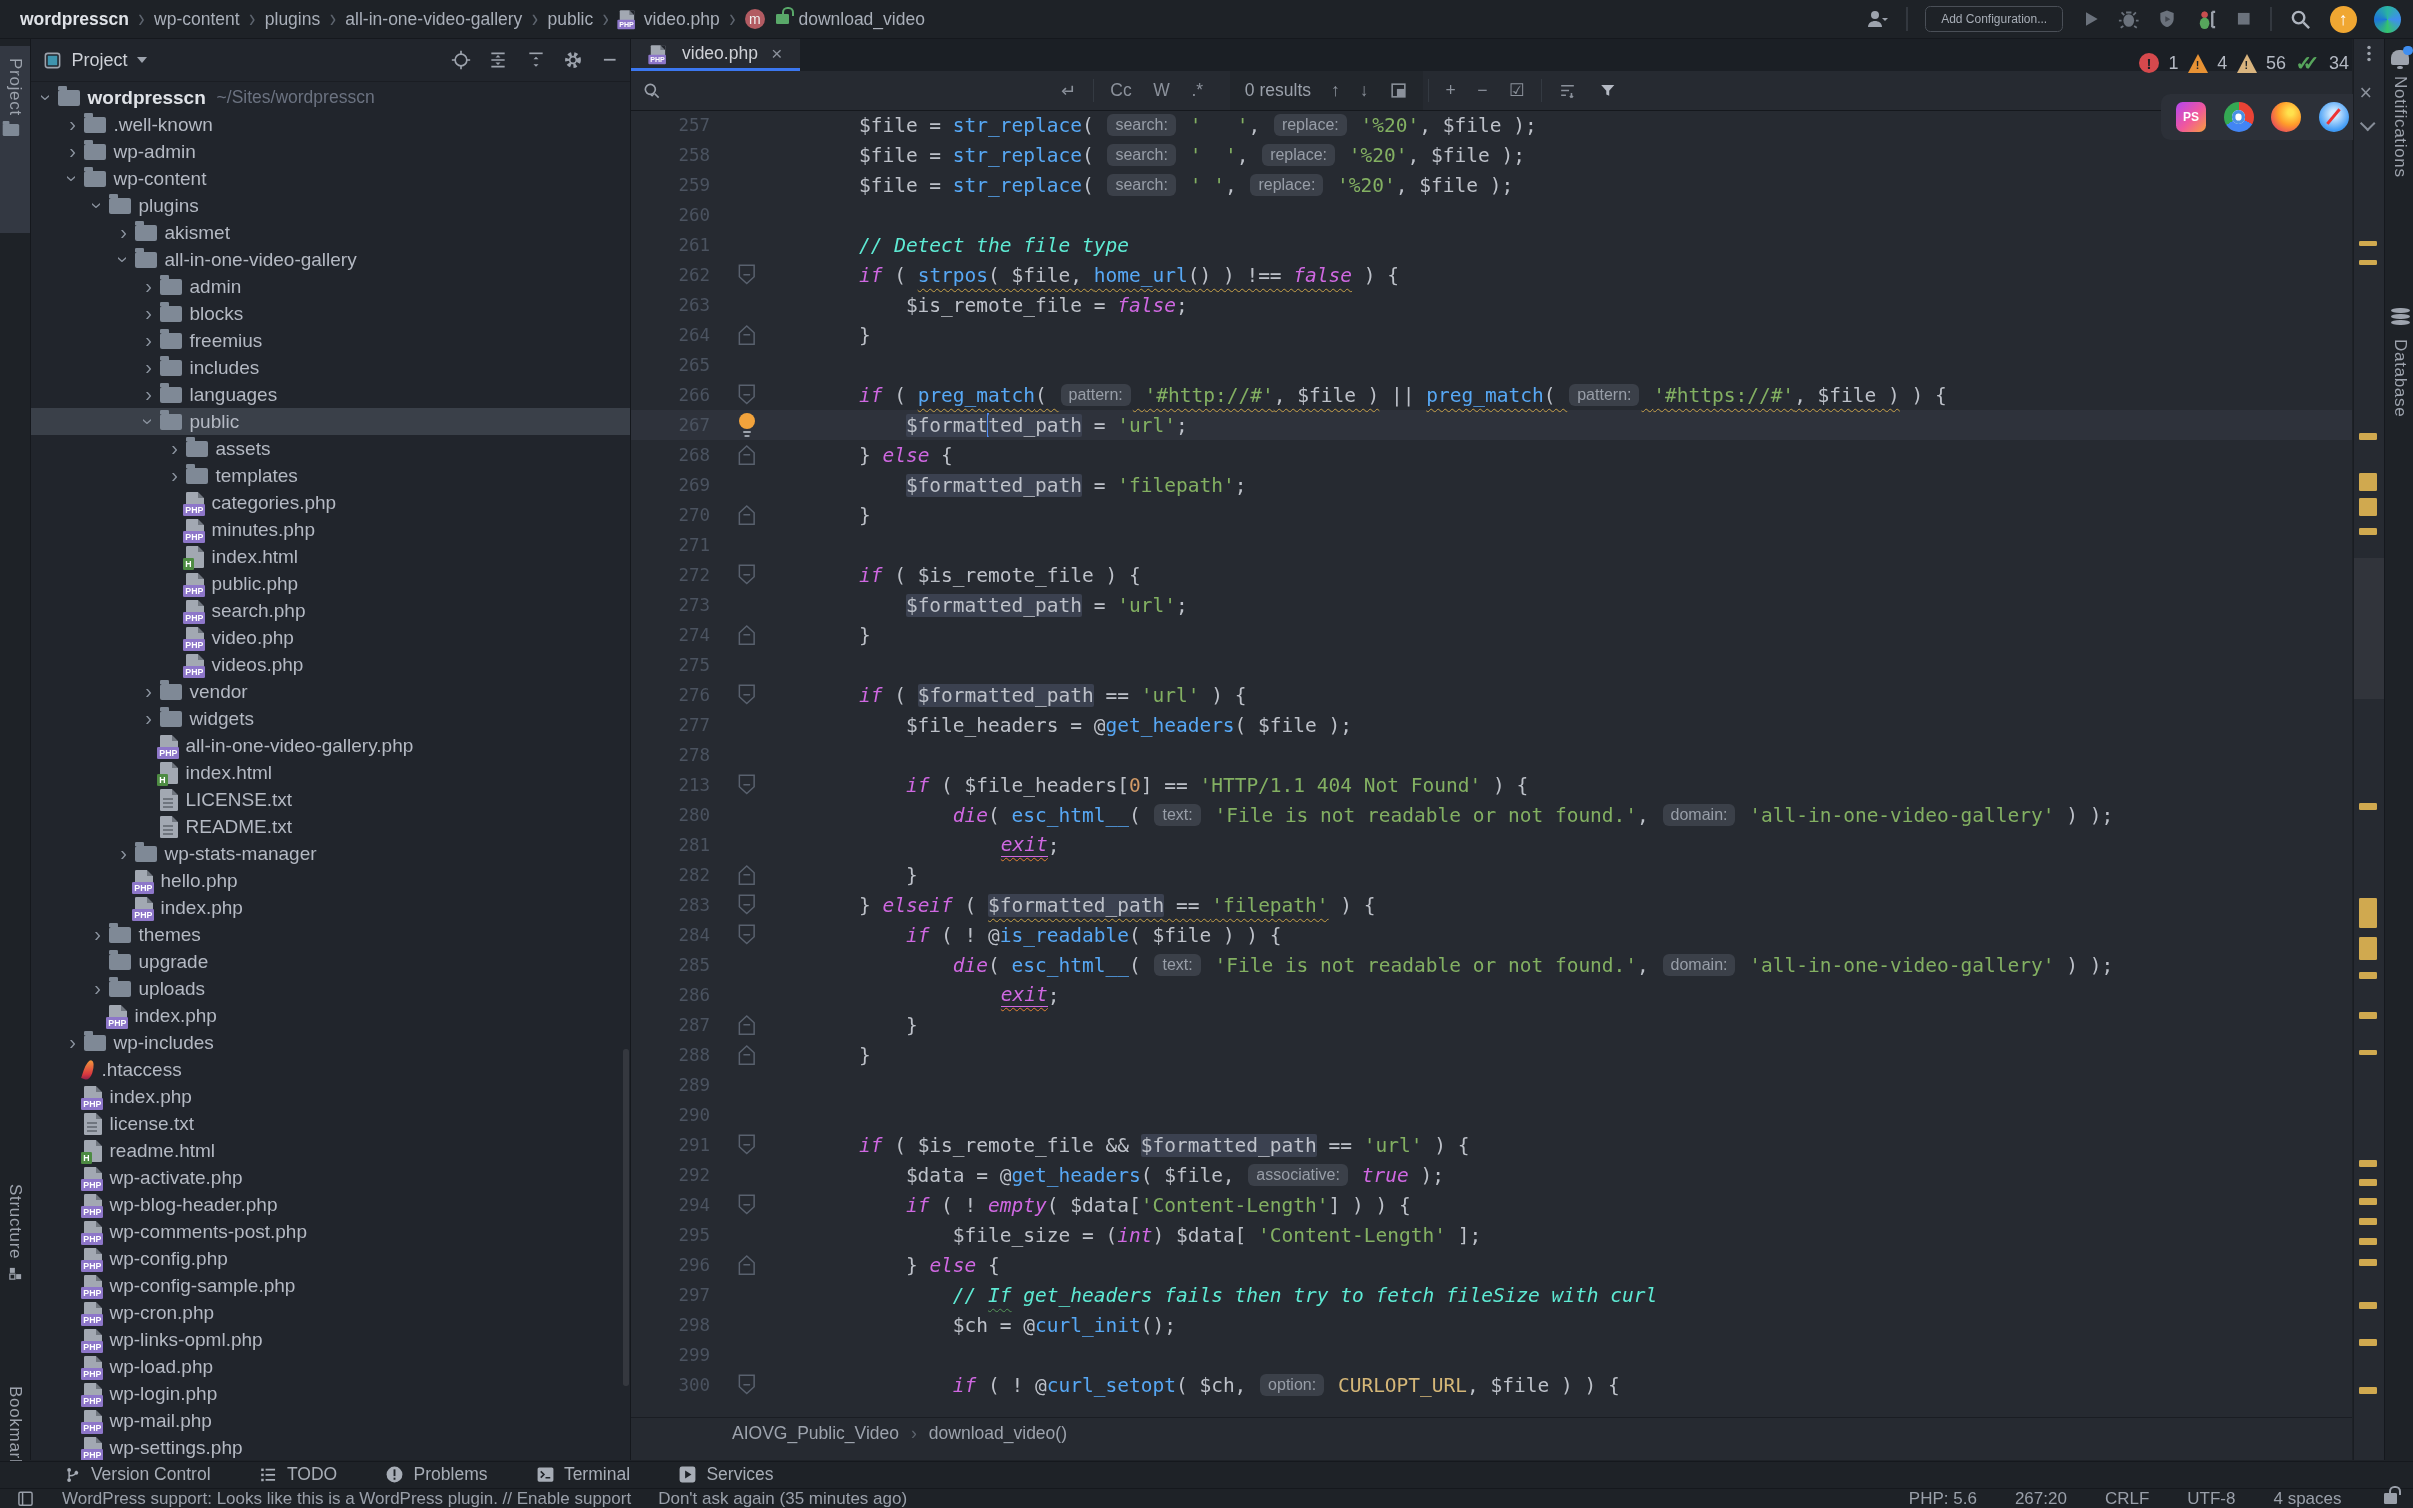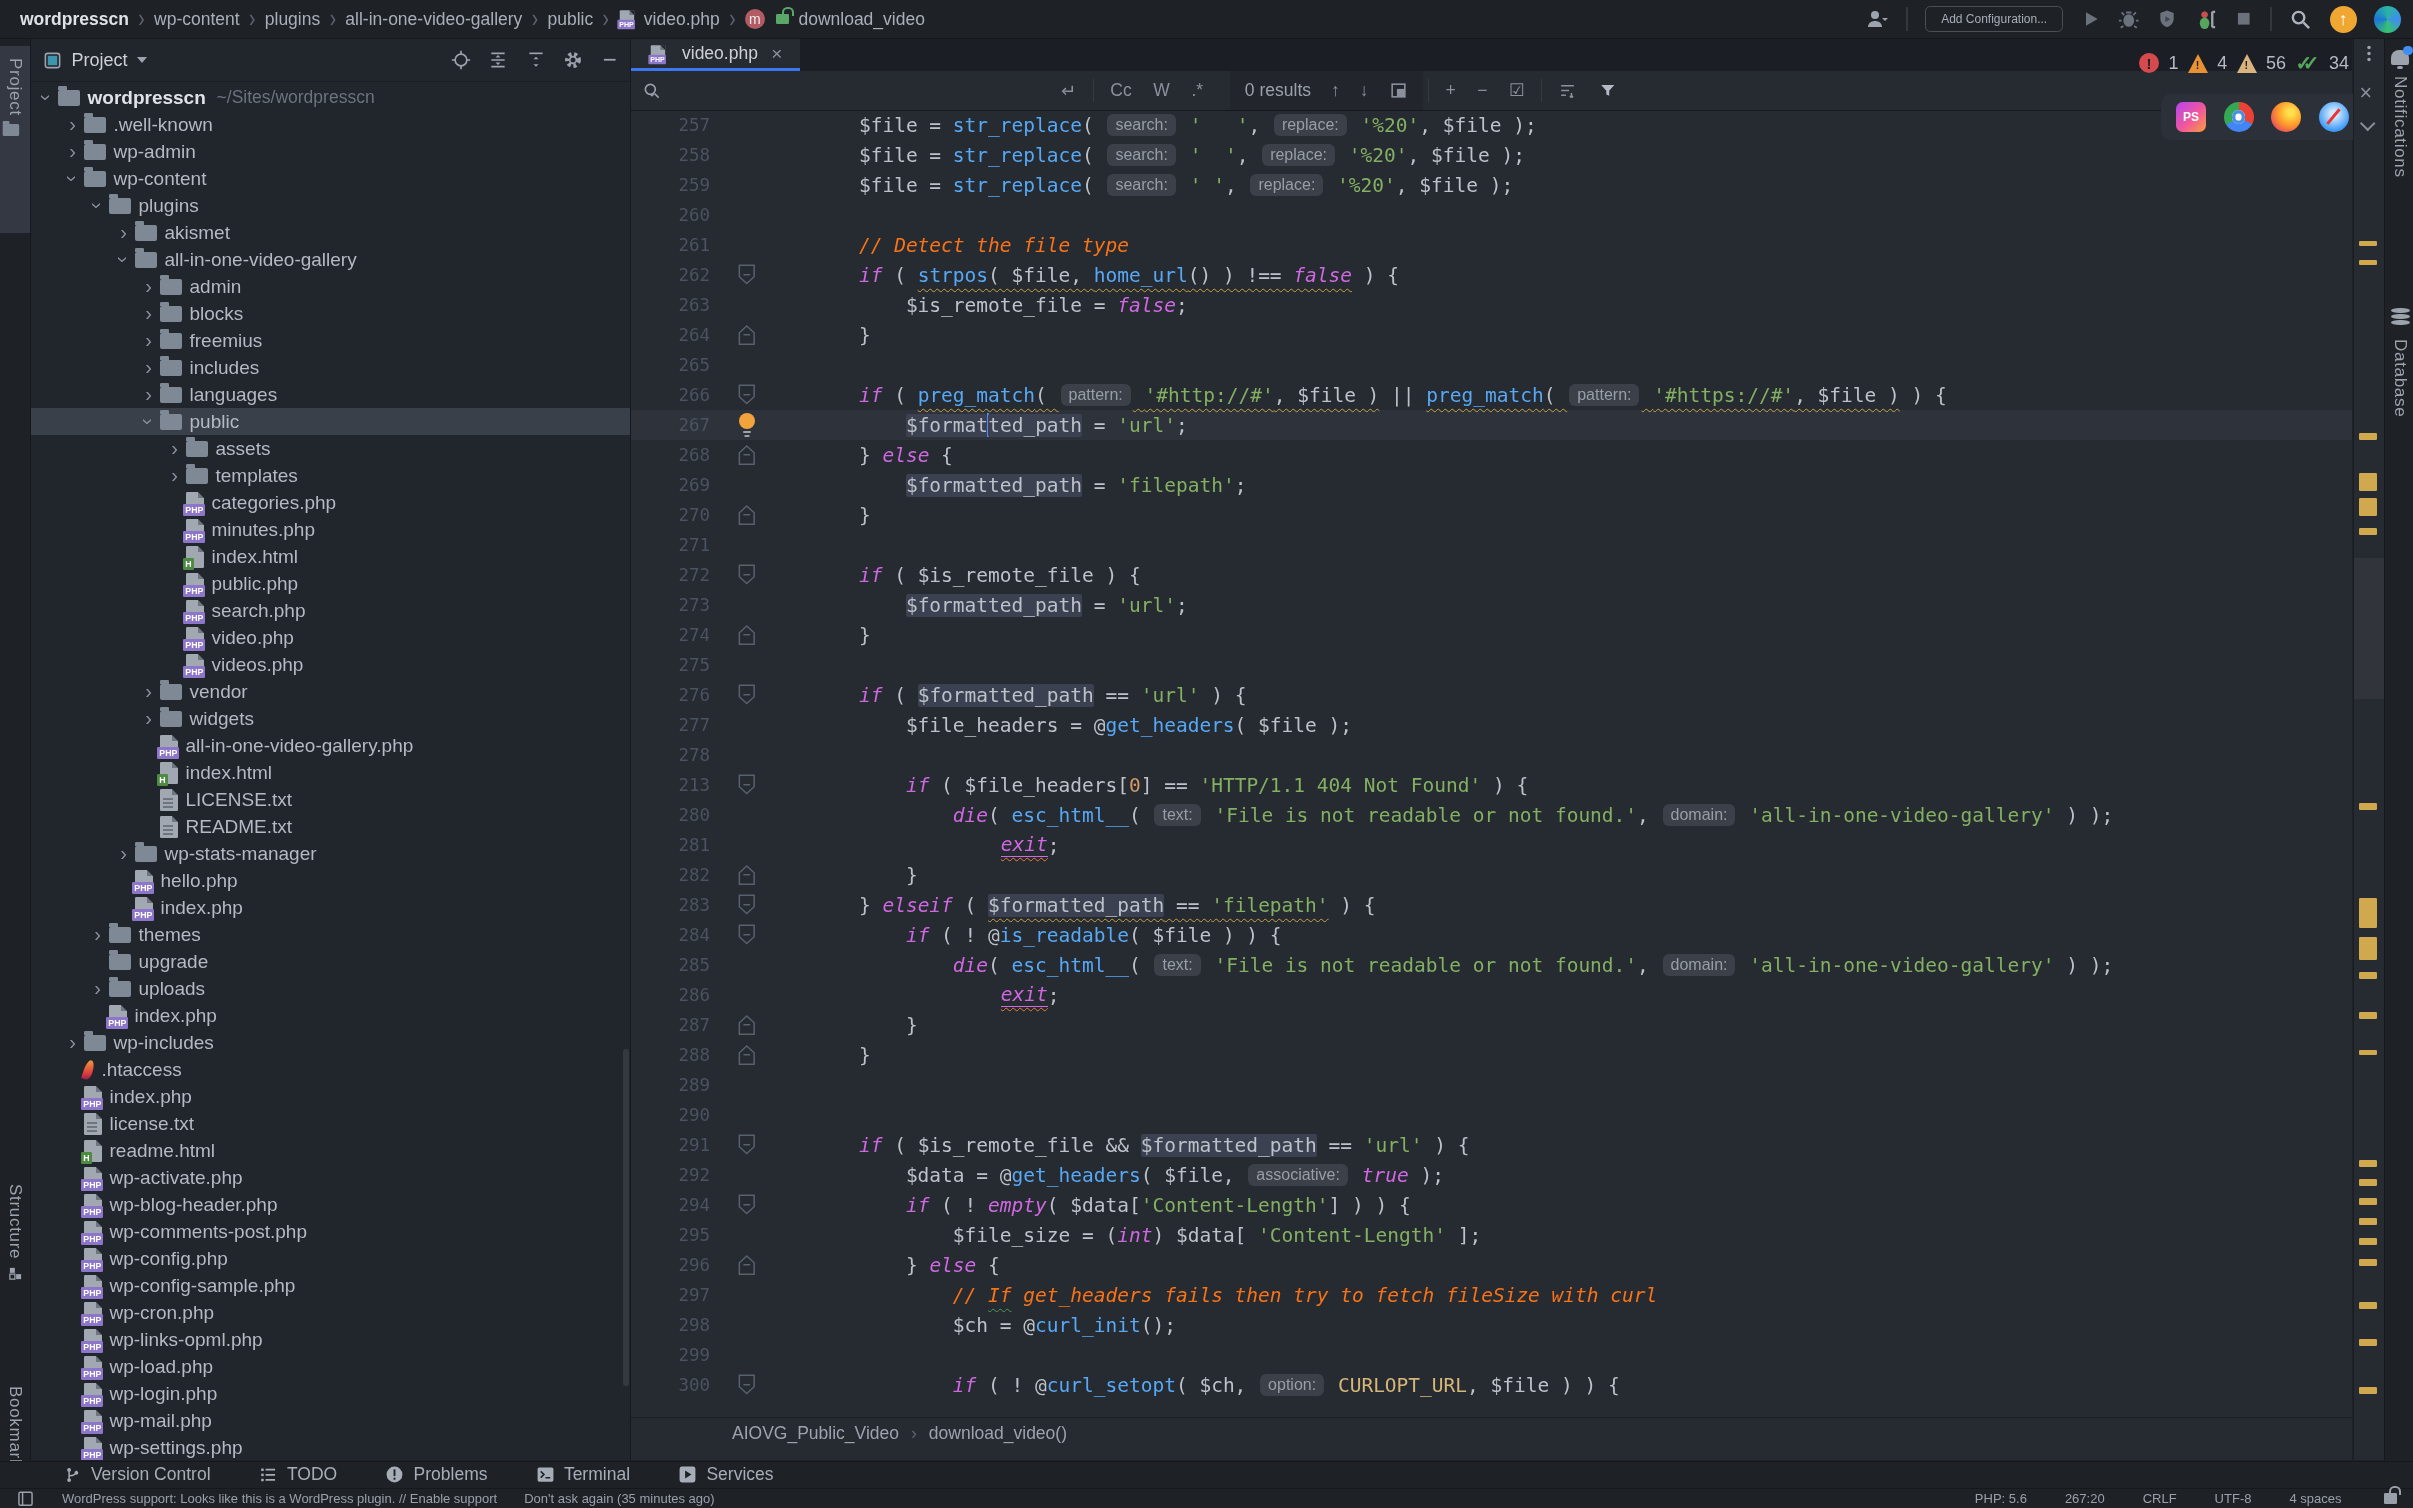--- a/index.html
+++ b/index.html
@@ -70,21 +70,21 @@
   #fb-results-seg{height:39px;display:flex;align-items:center;background:#22262c;padding:0 15px;gap:20px;}
   
   #code-lines{position:absolute;top:71px;left:0;right:0;}
   .cl{height:30px;display:flex;align-items:center;}
   .cl.cur{background:#2e323b;}
   .ln-num{width:79px;text-align:right;padding-right:19px;flex:none;
           font:17.5px "DejaVu Sans Mono",monospace;color:#4b5360;}
   .ln-fold{width:36px;flex:none;display:flex;align-items:center;justify-content:center;height:30px;}
   .ln-code{font:19.5px "DejaVu Sans Mono",monospace;white-space:pre;color:#bdc1c9;display:flex;align-items:center;}
   .t-d{color:#bdc1c9}.t-k{color:#cf68e1;font-style:italic}.t-b{color:#57a8f5}.t-s{color:#83b062}
-  .t-c{color:#f97316;font-style:italic}.t-n{color:#d19a66}.t-C{color:#d5b778}
+  .t-c{color:#5eead4;font-style:italic}.t-n{color:#d19a66}.t-C{color:#d5b778}
   .t-h{background:#3b4049;color:#989ea8;border-radius:6px;padding:2px 8px;margin:0 2px;
        font:16px "Liberation Sans",sans-serif;font-style:normal;}
   .t-hl{background:#3b4150;border-radius:2px;color:#bdc1c9;}
   .m-y{text-decoration:underline wavy #c8a24a 1.3px;text-underline-offset:6px;}
   .m-o{text-decoration:underline wavy #df8134 1.3px;text-underline-offset:6px;}
   .m-g{text-decoration:underline wavy #55975a 1.3px;text-underline-offset:6px;}
   .m-u{border-bottom:1.3px solid currentColor;margin-left:48px;}
   .t-caret{display:inline-block;width:2.7px;height:24px;background:#4e8bf5;margin:0 -1.3px;vertical-align:middle;}
   #ed-crumbs{position:absolute;left:0;right:0;top:1378px;height:31px;border-top:1.3px solid #1a1d23;
              display:flex;align-items:center;padding-left:101px;font-size:17.5px;color:#9da3ad;background:#262a31;}
@@ -120,21 +120,21 @@
   .bell{width:17.5px;height:15px;background:#9da3ad;border-radius:8px 8px 2px 2px;position:relative;}
   .bell:after{content:"";position:absolute;left:6px;bottom:-4.7px;width:5.4px;height:3.4px;border-radius:50%;background:#9da3ad;}
   .bell .dot{position:absolute;right:-4px;top:-4px;width:9.4px;height:9.4px;border-radius:50%;background:#3f8ef0;}
   .db{width:19px;height:5.4px;border-radius:50%;background:#9da3ad;
       box-shadow:0 6px 0 #9da3ad,0 12px 0 #9da3ad;}
   
   #bottombar{left:0;top:1461px;width:2413px;height:25.6px;background:#1e2227;border-top:1.3px solid #15181d;
              display:flex;align-items:center;gap:48px;padding-left:64px;font-size:17.5px;color:#a7adb6;}
   .bb-item{display:flex;align-items:center;gap:9.4px;}
   #statusbar{left:0;top:1488px;width:2413px;height:20px;background:#1e2227;border-top:1.3px solid #15181d;
-             display:flex;align-items:center;font-size:13px;color:#9aa0aa;padding:0 16px;box-sizing:border-box;}
+             display:flex;align-items:center;font-size:17px;color:#9aa0aa;padding:0 16px;box-sizing:border-box;}
   #status-right{margin-left:auto;display:flex;align-items:center;gap:38px;}
   .lock{width:13.5px;height:10.8px;background:#9aa0aa;border-radius:1.3px;position:relative;margin-left:4px;}
   .lock:before{content:"";position:absolute;left:5.4px;top:-6.7px;width:8px;height:6.7px;border:2px solid #9aa0aa;
                border-bottom:none;border-radius:5.4px 5.4px 0 0;}
   svg{display:block;}
 </style>
 <style>#crumbs .lock:before{border-color:#59a869;left:6.7px;}</style></head>
 <body>
 
 <div id="app">

